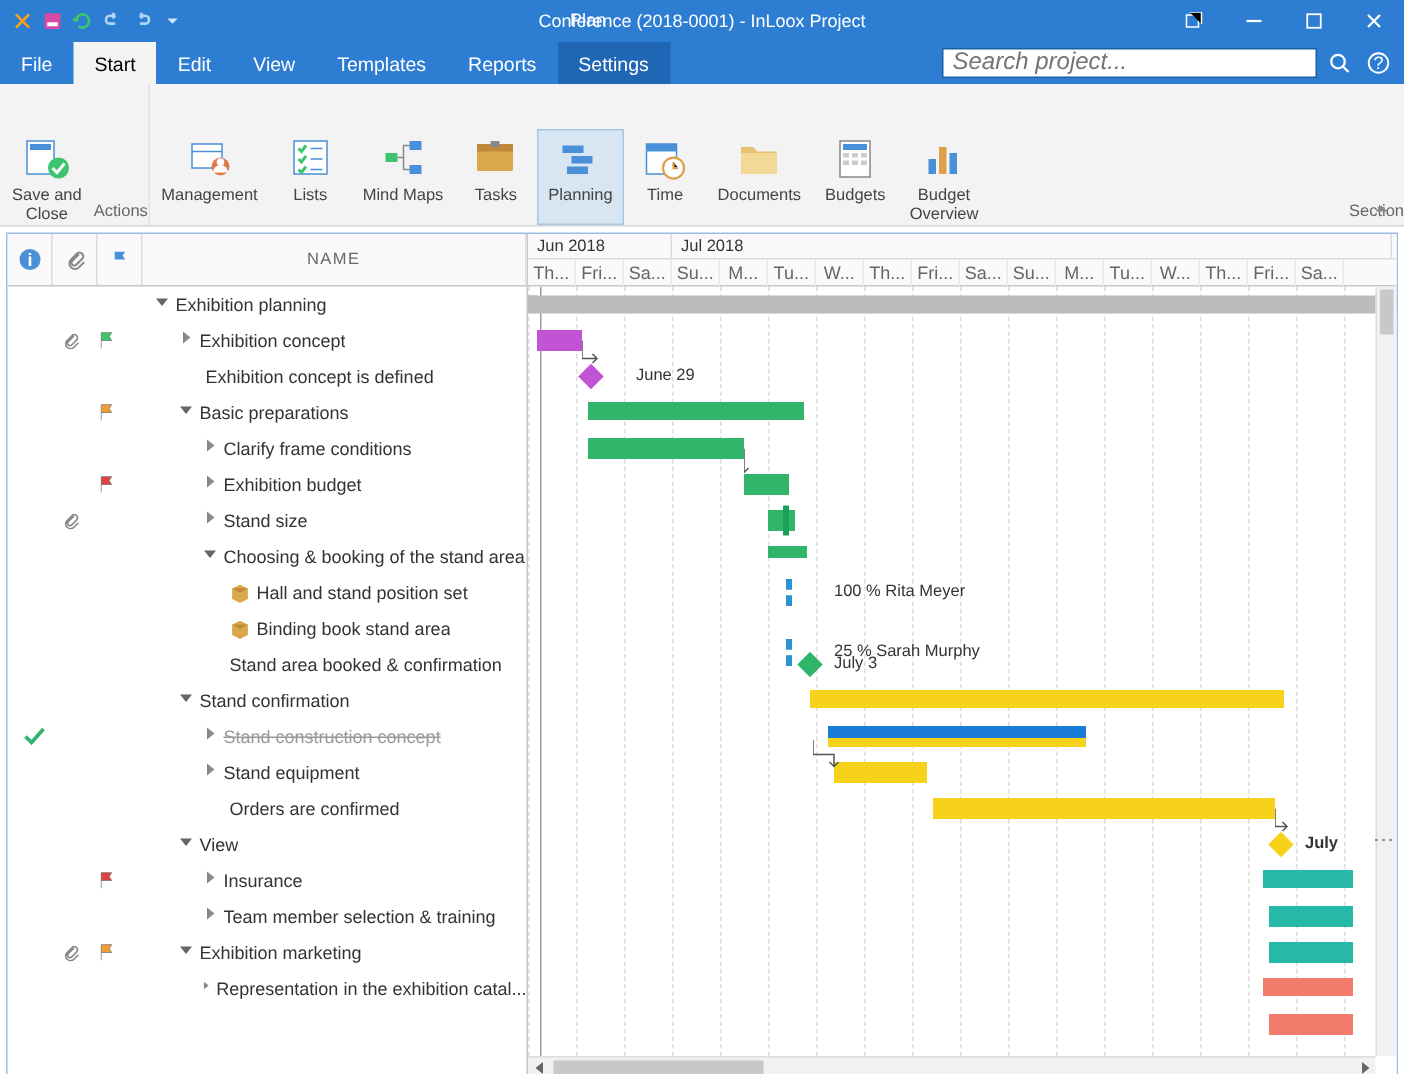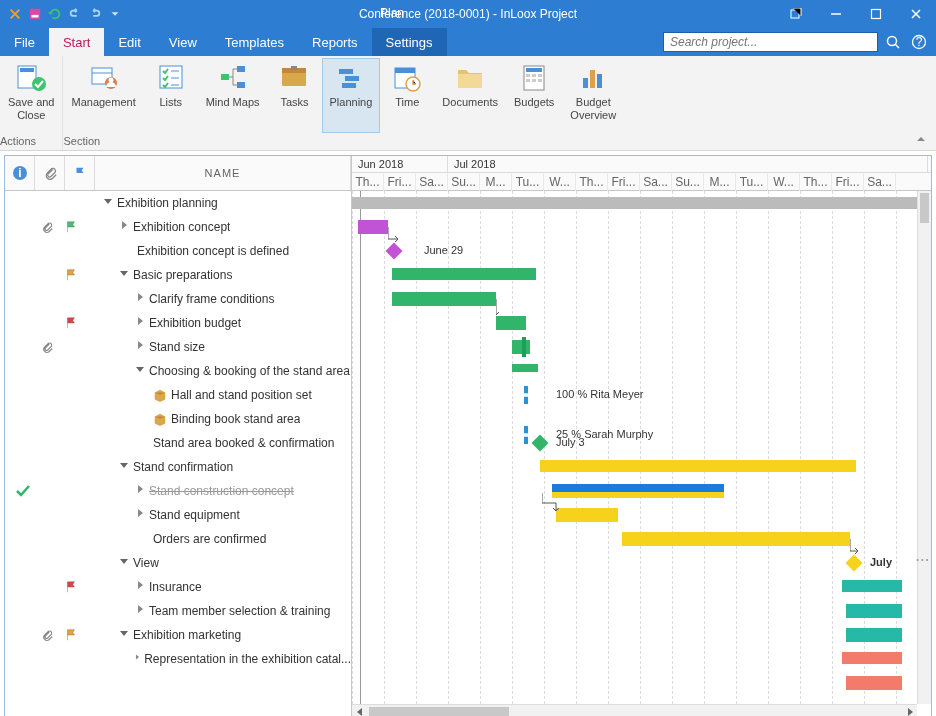--- a/index.html
+++ b/index.html
@@ -9,27 +9,27 @@
 .tb-icon{width:18px;height:18px;display:flex;align-items:center;justify-content:center;color:#cfe6ff;cursor:pointer}
 .tb-icons svg{width:14px;height:14px}
 .tb-spacer{flex:1}
 .tb-title{position:absolute;left:50%;transform:translateX(-50%);color:#fff;font-size:12px}
 .tb-plan{position:absolute;left:380px;top:0;color:#fff;font-size:12px;padding-top:6px}
 .win-btns{display:flex}
 .win-btn{width:40px;height:28px;display:flex;align-items:center;justify-content:center;color:#fff;cursor:pointer}
 .win-btn svg{width:12px;height:12px}
 .menubar{height:28px;background:#2d7dd2;display:flex;align-items:stretch;color:#fff}
 .menu-item{padding:0 14px;display:flex;align-items:center;cursor:pointer;font-size:13px}
-.menu-item.active{background:#f3f3f3;color:#be185d}
+.menu-item.active{background:#f3f3f3;color:#000000}
 .menu-spacer{flex:1}
 .search-wrap{display:flex;align-items:center;padding-right:6px;gap:4px}
-.search-input{width:215px;height:20px;border:1px solid #1b5fa4;padding:0 6px;font-size:12px;font-style:italic;color:#be185d}
+.search-input{width:250px;height:20px;border:1px solid #1b5fa4;padding:0 6px;font-size:16px;font-style:italic;color:#be185d}
 .sbtn{width:22px;height:22px;display:flex;align-items:center;justify-content:center;color:#fff;cursor:pointer}
 .ribbon{height:95px;background:#f3f3f3;border-bottom:1px solid #d6d6d6;display:flex;position:relative}
-.rgroup{display:flex;flex-direction:column;align-items:flex-start;border-right:1px solid #e2e2e2;padding:2px 0 0}
+.rgroup{display:flex;flex-direction:row;align-items:flex-end;border-right:1px solid #e2e2e2;padding:2px 0 0}
 .rgroup-items{display:flex;flex:1}
 .rgroup-label{font-size:11px;color:#666;padding:2px 0 3px}
 .rbtn{display:flex;flex-direction:column;align-items:center;justify-content:flex-start;padding:4px 8px 0;cursor:pointer;text-align:center;min-width:54px}
 .rbtn.active{background:#d8e6f2;border:1px solid #a5c8e8;padding:3px 7px 0}
 .rbtn .ricon{width:32px;height:32px;display:flex;align-items:center;justify-content:center;margin-bottom:2px}
 .rbtn .rlbl{font-size:11px;line-height:13px;color:#444}
 .ribbon-caret{position:absolute;right:8px;bottom:4px;color:#888;cursor:pointer}
 
 .content{display:flex;height:565px;border:1px solid #9bbce0;margin:4px;position:relative}
 .taskpane{width:347px;border-right:1px solid #c7c7c7;display:flex;flex-direction:column;overflow:hidden}

